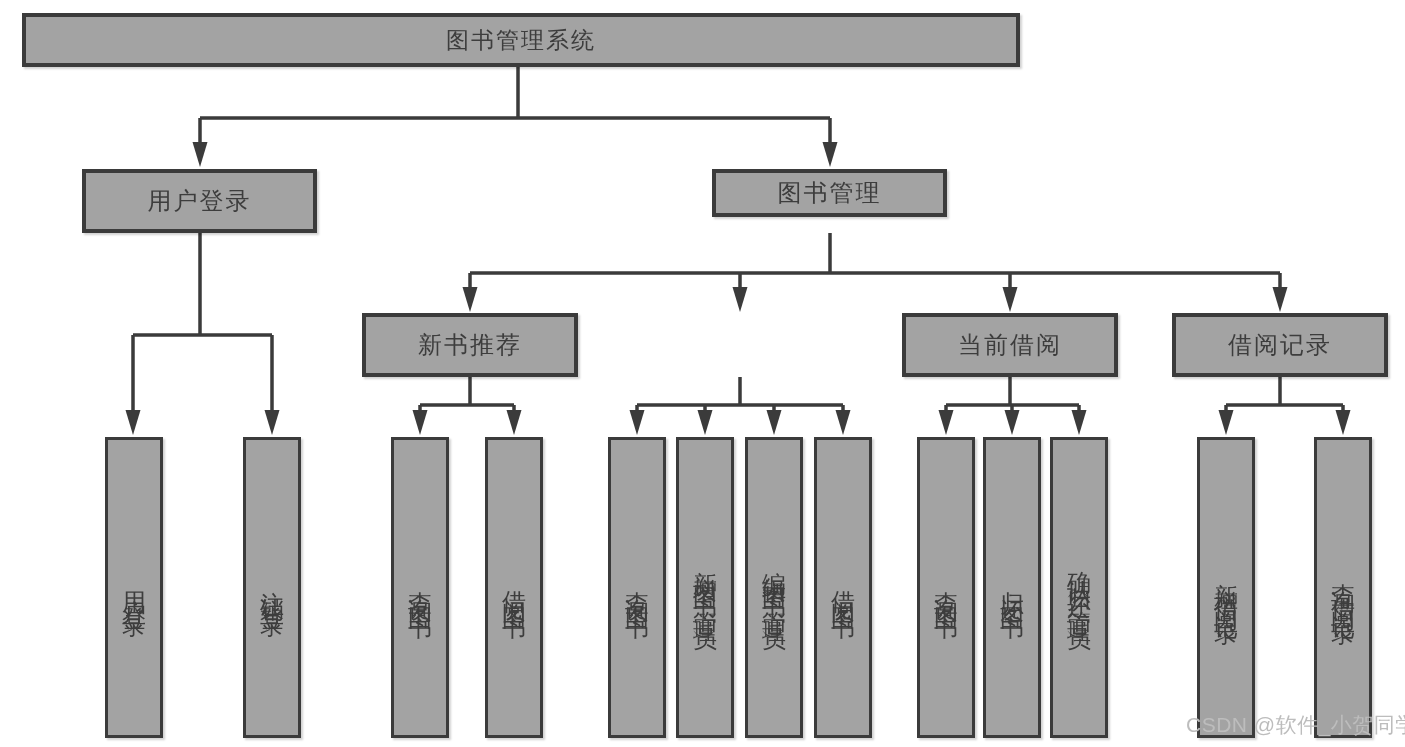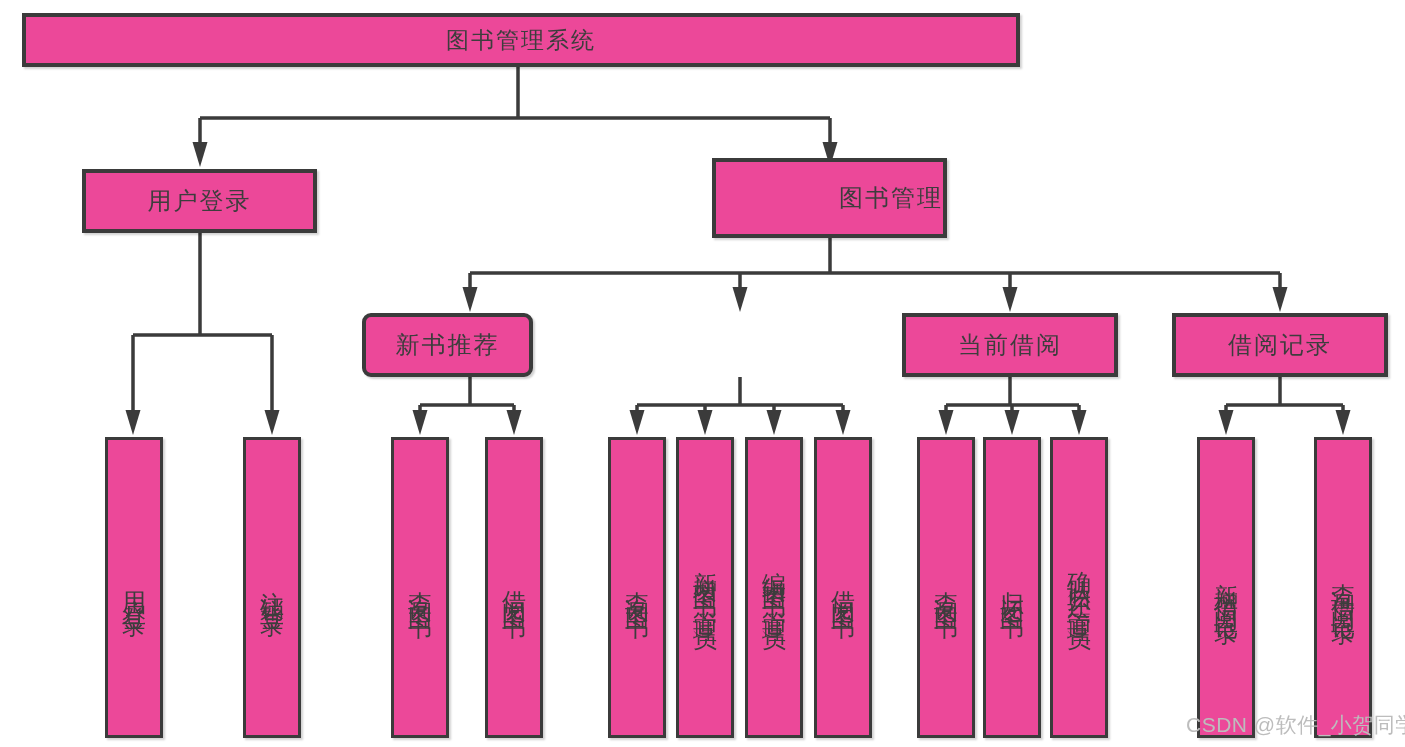--- a/index.html
+++ b/index.html
@@ -9,21 +9,21 @@
     --wm:#bdbdbd;
   }
   html,body{margin:0;padding:0;background:var(--bg);}
   .canvas{
     position:relative;width:1405px;height:747px;background:var(--bg);
     font-family:"Liberation Sans","DejaVu Sans",sans-serif;
     overflow:hidden;color:var(--text);
   }
   .connectors{position:absolute;left:0;top:0;z-index:1;}
   .hbox,.vbox{
-    position:absolute;box-sizing:border-box;background:#ec4899;
+    position:absolute;box-sizing:border-box;background:#a3a3a3;
     display:flex;align-items:center;justify-content:center;
     z-index:2;
   }
   .hbox{
     border:4px solid var(--line);
     font-size:24px;letter-spacing:2px;
     box-shadow:2px 2px 2px rgba(0,0,0,0.18);
   }
   .vbox{
     border:3px solid var(--line);
@@ -31,23 +31,23 @@
   }
   .vlbl{
     writing-mode:vertical-rl;text-orientation:mixed;
     font-size:24px;line-height:1;letter-spacing:8px;
     white-space:nowrap;
   }
   
   #box-root{left:22px;top:13px;width:998px;height:54px;font-size:23px;}
   
   #box-user-login{left:82px;top:169px;width:235px;height:64px;}
-  #box-book-mgmt{left:712px;top:158px;width:235px;height:80px;justify-content:flex-end;}
+  #box-book-mgmt{left:712px;top:169px;width:235px;height:48px;}
   
-  #box-new-rec{left:362px;top:313px;width:171px;height:64px;border-radius:9px;}
+  #box-new-rec{left:362px;top:313px;width:216px;height:64px;}
   #box-borrow{left:632px;top:313px;width:216px;height:64px;}
   #box-current{left:902px;top:313px;width:216px;height:64px;}
   #box-records{left:1172px;top:313px;width:216px;height:64px;}
   
   .vbox{top:437px;width:58px;height:301px;}
   #v-user-login{left:105px;}
   #v-logout{left:243px;}
   #v-nr-query{left:391px;}
   #v-nr-borrow{left:485px;}
   #v-bb-query{left:608px;}

